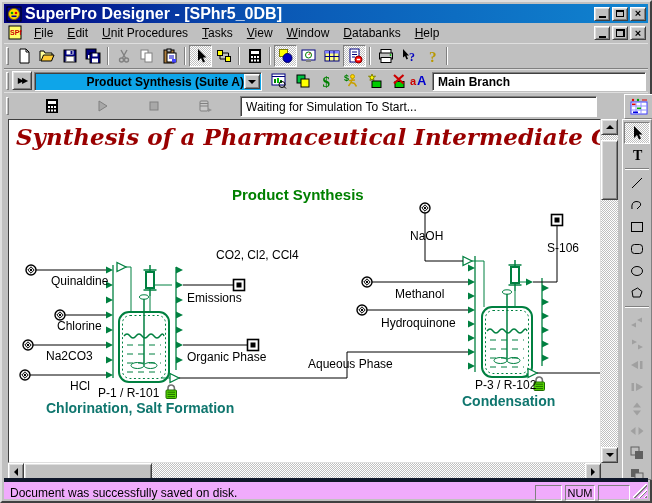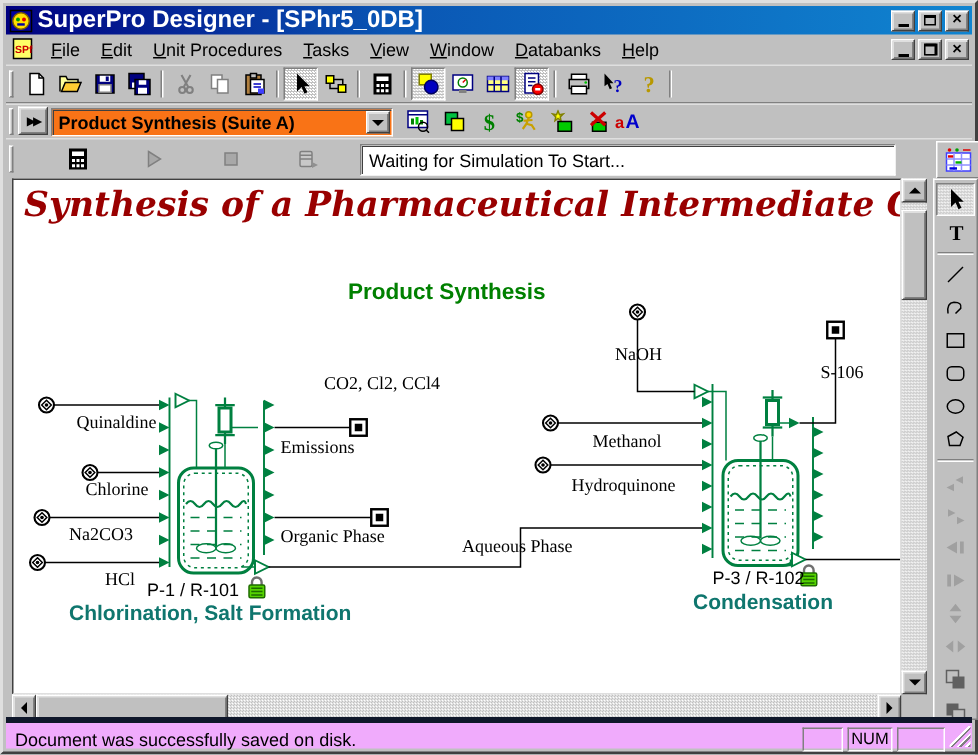--- a/index.html
+++ b/index.html
@@ -32,43 +32,43 @@
   #tb2{top:67px;height:23px;border-bottom-color:#c0c0c0;}
   #tb3{top:90px;height:27px;border-bottom:none;gap:28px;}
   .grip{width:3px;height:18px;border:1px solid;border-color:#fff #808080 #808080 #fff;margin:0 3px 0 2px;flex:none;}
   .vsep{width:2px;height:18px;border-left:1px solid #808080;border-right:1px solid #fff;margin:0 3px;flex:none;}
   .t{width:23px;height:22px;display:flex;align-items:center;justify-content:center;border:1px solid transparent;flex:none;}
   .t.pressed{border:1px solid;border-color:#808080 #fff #fff #808080;
     background:repeating-conic-gradient(#ffffff 0% 25%,#c0c0c0 0% 50%) 0 0/2px 2px;}
   .raisedbtn{width:20px;height:19px;background:#c0c0c0;border:1px solid;border-color:#fff #404040 #404040 #fff;
     box-shadow:inset 1px 1px 0 #dfdfdf, inset -1px -1px 0 #808080;
     display:flex;align-items:center;justify-content:center;font-size:8px;letter-spacing:-2px;color:#000;flex:none;}
-  .combo{position:absolute;left:30px;top:2px;width:228px;height:19px;background:#f97316;border:1px solid;
-    border-color:#808080 #fff #fff #808080;box-shadow:inset 1px 1px 0 #404040;display:flex;align-items:center;}
+  .combo{position:absolute;left:30px;top:2px;width:228px;height:19px;background:#0ea5e9;border:1px solid;
+    border-color:#808080 #fff #fff #808080;box-shadow:inset 1px 1px 0 #404040;display:flex;align-items:center;text-align:right;}
   .combo .val{flex:1;font-weight:bold;padding-left:4px;white-space:nowrap;overflow:hidden;}
   .dropbtn{width:16px;height:15px;margin-right:1px;background:#c0c0c0;border:1px solid;border-color:#fff #404040 #404040 #fff;
     box-shadow:inset 1px 1px 0 #dfdfdf, inset -1px -1px 0 #808080;display:flex;align-items:center;justify-content:center;flex:none;}
   .tri-down{width:0;height:0;border-left:4px solid transparent;border-right:4px solid transparent;border-top:4px solid #000;}
   .tri-up{width:0;height:0;border-left:4px solid transparent;border-right:4px solid transparent;border-bottom:4px solid #000;}
   .tri-left{width:0;height:0;border-top:4px solid transparent;border-bottom:4px solid transparent;border-right:4px solid #000;}
   .tri-right{width:0;height:0;border-top:4px solid transparent;border-bottom:4px solid transparent;border-left:4px solid #000;}
   .field{background:#fff;border:1px solid;border-color:#808080 #fff #fff #808080;box-shadow:inset 1px 1px 0 #404040;
     display:flex;align-items:center;padding-left:5px;white-space:nowrap;overflow:hidden;}
   #branch-field{position:absolute;left:398px;top:2px;right:2px;height:19px;font-weight:bold;}
   #sim-field{position:absolute;left:236px;top:3px;width:357px;height:21px;}
   #row3-corner{position:absolute;left:620px;top:1px;width:29px;height:25px;background:#c0c0c0;
     border:1px solid;border-color:#fff #808080 #808080 #fff;display:flex;align-items:center;justify-content:center;}
   
   .canvas{position:absolute;left:6px;top:117px;width:593px;height:344px;background:#fff;
     border:1px solid;border-color:#404040 #dfdfdf #dfdfdf #404040;overflow:hidden;}
   .canvas svg.fs{position:absolute;left:0;top:0;}
   .doc-title{position:absolute;left:7px;top:3px;width:578px;color:#990000;
     font-family:"DejaVu Serif",serif;font-style:italic;font-weight:bold;font-size:23px;white-space:nowrap;}
   .section-title{position:absolute;left:191px;top:66px;color:#008000;font-weight:bold;font-size:15px;white-space:nowrap;margin-left:32px;}
-  .fsl{position:absolute;font-size:12px;color:#000;white-space:nowrap;font-family:Liberation Serif, serif;}
+  .fsl{position:absolute;font-size:12px;color:#000;white-space:nowrap;}
   .tagl{position:absolute;font-size:12px;color:#000;white-space:nowrap;}
   .unitname{position:absolute;font-size:14px;font-weight:bold;color:#0f766e;white-space:nowrap;}
   
   .sb-track{position:absolute;background:repeating-conic-gradient(#ffffff 0% 25%,#c0c0c0 0% 50%) 0 0/2px 2px;}
   #vscroll{left:599px;top:117px;width:17px;height:344px;}
   #hscroll{left:6px;top:461px;width:593px;height:17px;}
   .sbtn{position:absolute;background:#c0c0c0;border:1px solid;border-color:#fff #404040 #404040 #fff;
     box-shadow:inset 1px 1px 0 #dfdfdf, inset -1px -1px 0 #808080;display:flex;align-items:center;justify-content:center;}
   .sthumb{position:absolute;background:#c0c0c0;border:1px solid;border-color:#fff #404040 #404040 #fff;
     box-shadow:inset 1px 1px 0 #dfdfdf, inset -1px -1px 0 #808080;}
@@ -320,20 +320,23 @@
         <svg width="16" height="16">
           <rect x="4" y="8.5" width="9" height="6" fill="#00cc00" stroke="#000"></rect>
           <path d="M3 2 L12.5 10.5 M12.5 2 L3 10.5" stroke="#cc0000" stroke-width="2.2"></path>
         </svg>
       </span>
     <span class="t" style="position:absolute;left:405px;width:20px">
         <svg width="18" height="16">
           <text x="0" y="12" font-size="11" font-weight="bold" fill="#cc0000">a</text>
           <text x="7" y="12" font-size="13" font-weight="bold" fill="#0000cc">A</text>
         </svg>
+      </span>
+    <span class="field" id="branch-field" style="left:428px">
+        <span>Main Branch</span>
       </span>
   </div>
 
   <div class="tbrow" id="tb3">
     <span class="grip"></span>
     <span class="t">
         <svg width="16" height="16">
           <rect x="2" y="1" width="12" height="14" fill="#000"></rect>
           <rect x="4" y="3" width="8" height="3" fill="#fff"></rect>
           <g fill="#fff">

